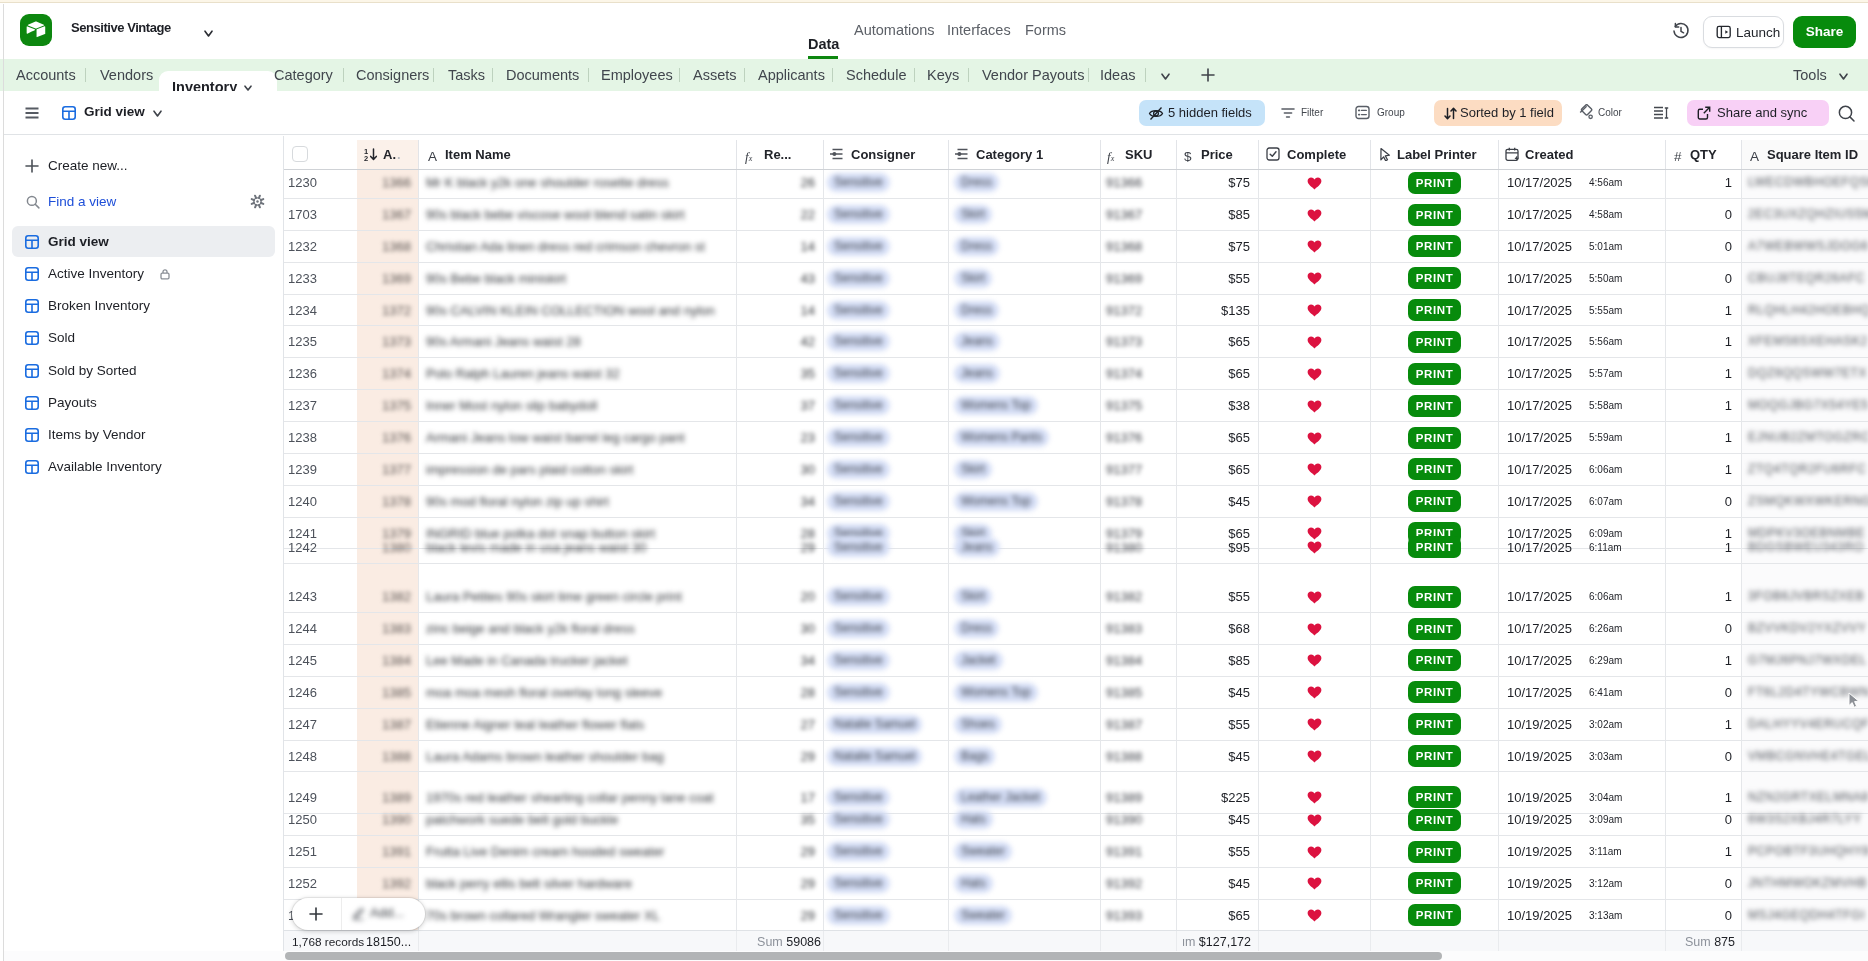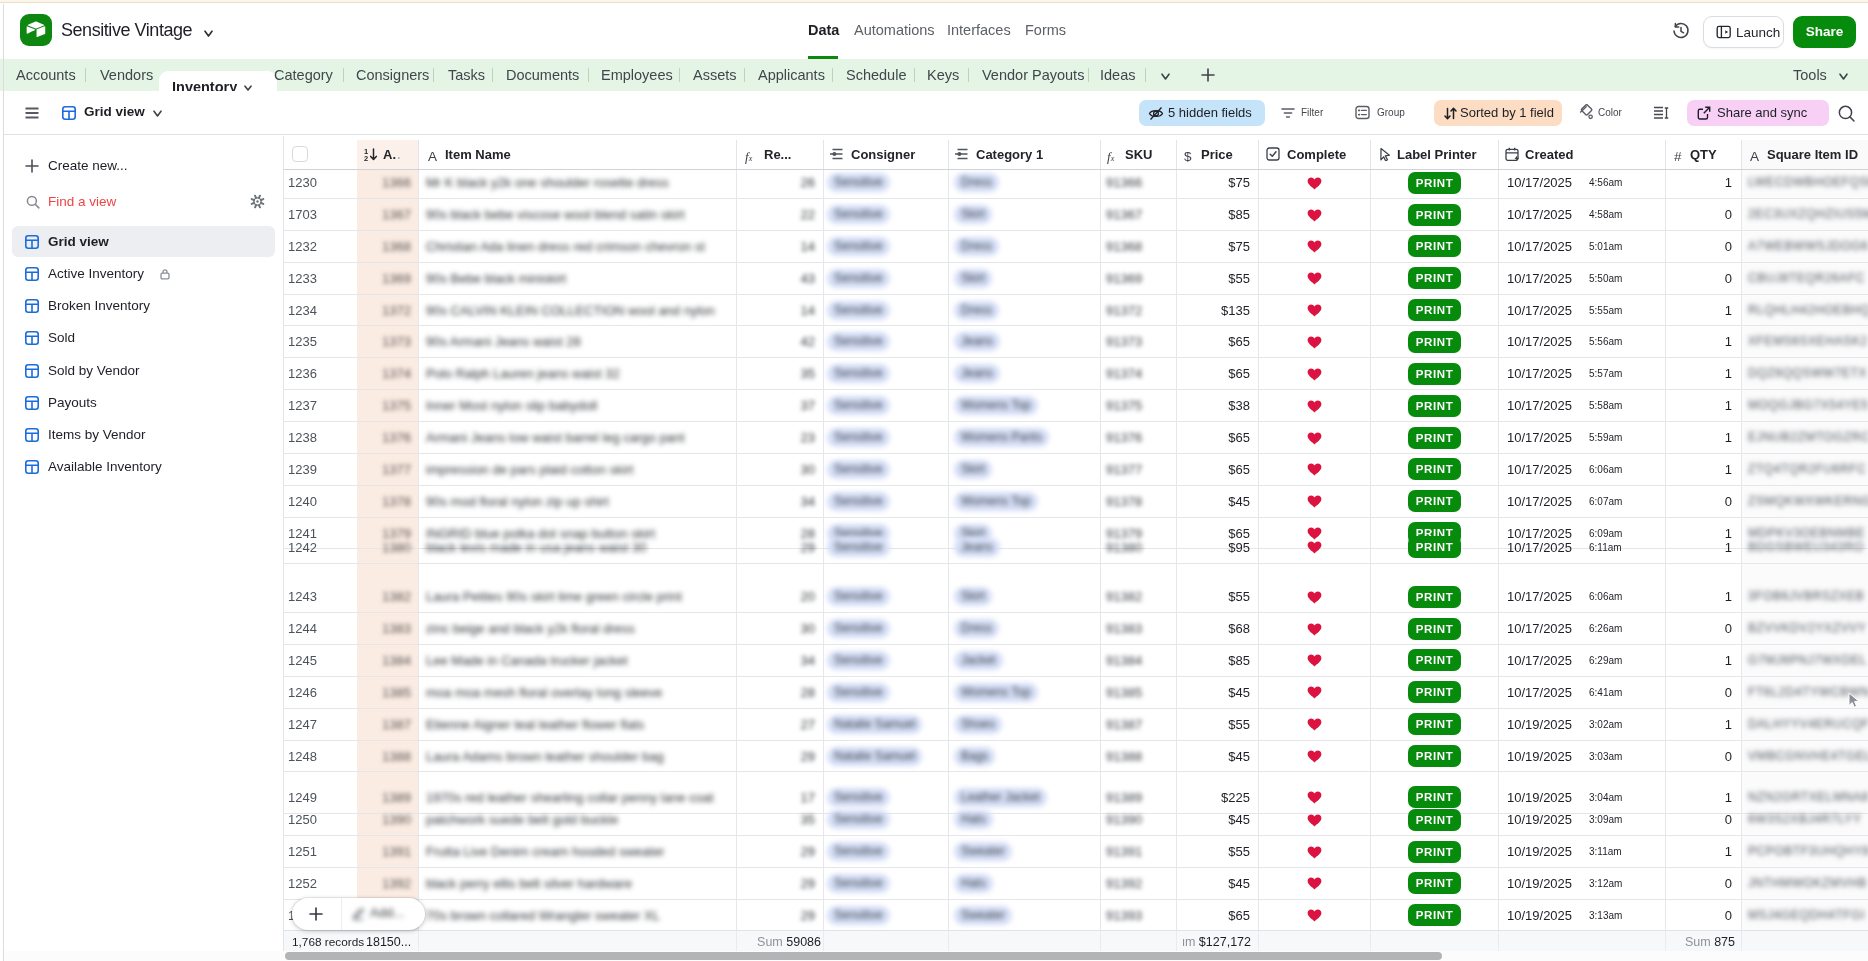--- a/index.html
+++ b/index.html
@@ -3,21 +3,21 @@
 *{margin:0;padding:0;box-sizing:border-box;}
 html,body{width:1868px;height:961px;overflow:hidden;background:#fff;
  font-family:"Liberation Sans",sans-serif;-webkit-font-smoothing:antialiased;}
 .abs{position:absolute;}
 
 #topstrip{position:absolute;left:0;top:0;width:1868px;height:3px;background:#fcf6e8;border-bottom:1px solid #e9e0ca;}
 #leftedge{position:absolute;left:3px;top:4px;width:1px;height:957px;background:#dcdcdc;z-index:60;}
 
 #topbar{position:absolute;left:4px;top:4px;width:1864px;height:55px;background:#fff;}
 #logo{position:absolute;left:16px;top:10px;width:32px;height:32px;border-radius:9px;background:#0d870f;}
-#basename{position:absolute;left:57px;top:15.5px;font-size:18px;font-weight:normal;color:#1d1f25;letter-spacing:-.45px;}
+#basename{position:absolute;left:67px;top:15.5px;font-size:13px;font-weight:bold;color:#1d1f25;letter-spacing:-.45px;}
 .topnav{position:absolute;top:18px;font-size:14.5px;color:#5c6067;}
 #dataul{position:absolute;left:804px;top:52px;width:30px;height:3px;background:#0d870f;}
 .tbbtn{position:absolute;top:12px;height:32px;border-radius:9px;}
 
 #tabbar{position:absolute;left:0;top:59px;width:1868px;height:32px;background:#e4f5e5;}
 .tab{position:absolute;top:7.5px;font-size:14.5px;color:#41464d;white-space:nowrap;}
 .tabsep{position:absolute;top:9px;width:1px;height:14px;background:#bdd2be;}
 #activetab{position:absolute;left:159px;top:0;width:118px;height:32px;background:#fff;border-radius:9px 9px 0 0;margin-top:12px;}
 #activetab span{position:absolute;left:13px;top:7.5px;font-size:14.5px;font-weight:bold;color:#1d1f25;}
 
@@ -80,21 +80,21 @@
           <path fill="#fff" d="M88.1 91.8 L66.2 102.4 L63.9 103.5 L17.7 125.7 C14.8 127.1 11.1 125 11.1 121.7 V60.1 C11.1 58.9 11.7 57.9 12.5 57.1 C12.8 56.8 13.2 56.5 13.6 56.3 C14.7 55.6 16.3 55.5 17.6 56 L87.7 83.8 C91.3 85.2 91.6 90.2 88.1 91.8"></path>
         </g>
       </svg>
     </div>
     <div id="basename">Sensitive Vintage</div>
     <div class="abs" style="left:199px;top:24px;">
       <svg style="" width="11" height="11" viewBox="0 0 11 11">
         <path d="M2 3.2 L5.5 8 L9 3.2" fill="none" stroke="#2a2d33" stroke-width="1.6" stroke-linecap="round" stroke-linejoin="round"></path>
       </svg>
     </div>
-    <div class="topnav" style="left:804px;font-weight:bold;color:#1d1f25;">Data</div>
+    <div class="topnav" style="left:804px;font-weight:bold;color:#1d1f25;margin-top:14px;">Data</div>
     <div class="topnav" style="left:850px;">Automations</div>
     <div class="topnav" style="left:943px;">Interfaces</div>
     <div class="topnav" style="left:1021px;">Forms</div>
     <div id="dataul"></div>
     <div class="abs" style="left:1668px;top:18px;">
       <svg style="" width="18" height="18" viewBox="0 0 18 18">
         <path d="M3.2 4.5 A7 7 0 1 1 2 9" fill="none" stroke="#3f434a" stroke-width="1.5" stroke-linecap="round"></path>
         <path d="M3.4 1.6 V4.9 H6.7" fill="none" stroke="#3f434a" stroke-width="1.5" stroke-linecap="round" stroke-linejoin="round"></path>
         <path d="M9 5.5 V9.3 L11.6 10.8" fill="none" stroke="#3f434a" stroke-width="1.5" stroke-linecap="round"></path>
       </svg>
@@ -242,21 +242,21 @@
         <path d="M7.0 1 V13 M1 7.0 H13" stroke="#4c5158" stroke-width="1.6" stroke-linecap="round"></path>
       </svg>
     </div>
     <div class="sideitem" style="top:22px;">Create new...</div>
     <div class="abs" style="left:22px;top:58.5px;">
       <svg style="" width="14" height="14" viewBox="0 0 14 14">
         <circle cx="5.88" cy="5.88" r="4.48" fill="none" stroke="#83888f" stroke-width="1.5"></circle>
         <path d="M9.24 9.24 L12.88 12.88" stroke="#83888f" stroke-width="1.5" stroke-linecap="round"></path>
       </svg>
     </div>
-    <div class="sideitem" style="top:58px;color:#ef4444;">Find a view</div>
+    <div class="sideitem" style="top:58px;color:#1d4ed8;">Find a view</div>
     <div class="abs" style="left:246px;top:57.5px;">
       <svg style="" width="15" height="15" viewBox="0 0 15 15">
         <circle cx="7.5" cy="7.5" r="3.6" fill="none" stroke="#6e737b" stroke-width="1.4"></circle>
         <circle cx="7.5" cy="7.5" r="1.2" fill="#6e737b"></circle>
         <line x1="11.11" y1="8.98" x2="13.33" y2="9.90" stroke="#6e737b" stroke-width="2" stroke-linecap="round"></line>
         <line x1="9.00" y1="11.10" x2="9.93" y2="13.31" stroke="#6e737b" stroke-width="2" stroke-linecap="round"></line>
         <line x1="6.02" y1="11.11" x2="5.10" y2="13.33" stroke="#6e737b" stroke-width="2" stroke-linecap="round"></line>
         <line x1="3.90" y1="9.00" x2="1.69" y2="9.93" stroke="#6e737b" stroke-width="2" stroke-linecap="round"></line>
         <line x1="3.89" y1="6.02" x2="1.67" y2="5.10" stroke="#6e737b" stroke-width="2" stroke-linecap="round"></line>
         <line x1="6.00" y1="3.90" x2="5.07" y2="1.69" stroke="#6e737b" stroke-width="2" stroke-linecap="round"></line>
@@ -298,21 +298,21 @@
         <path d="M0.8 5.32 H13.2 M7.0 5.32 V13.2" stroke="#1a6ce0" stroke-width="1.6"></path>
       </svg>
     </div>
     <div class="sideitem" style="top:194.25px;font-weight:normal;">Sold</div>
     <div class="abs" style="left:21px;top:227.5px;">
       <svg style="" width="14" height="14" viewBox="0 0 14 14">
         <rect x="0.8" y="0.8" width="12.4" height="12.4" rx="2.4" fill="none" stroke="#1a6ce0" stroke-width="1.6"></rect>
         <path d="M0.8 5.32 H13.2 M7.0 5.32 V13.2" stroke="#1a6ce0" stroke-width="1.6"></path>
       </svg>
     </div>
-    <div class="sideitem" style="top:226.5px;font-weight:normal;">Sold by Vendor</div>
+    <div class="sideitem" style="top:226.5px;font-weight:normal;">Sold by Sorted</div>
     <div class="abs" style="left:21px;top:259.75px;">
       <svg style="" width="14" height="14" viewBox="0 0 14 14">
         <rect x="0.8" y="0.8" width="12.4" height="12.4" rx="2.4" fill="none" stroke="#1a6ce0" stroke-width="1.6"></rect>
         <path d="M0.8 5.32 H13.2 M7.0 5.32 V13.2" stroke="#1a6ce0" stroke-width="1.6"></path>
       </svg>
     </div>
     <div class="sideitem" style="top:258.75px;font-weight:normal;">Payouts</div>
     <div class="abs" style="left:21px;top:292.0px;">
       <svg style="" width="14" height="14" viewBox="0 0 14 14">
         <rect x="0.8" y="0.8" width="12.4" height="12.4" rx="2.4" fill="none" stroke="#1a6ce0" stroke-width="1.6"></rect>

